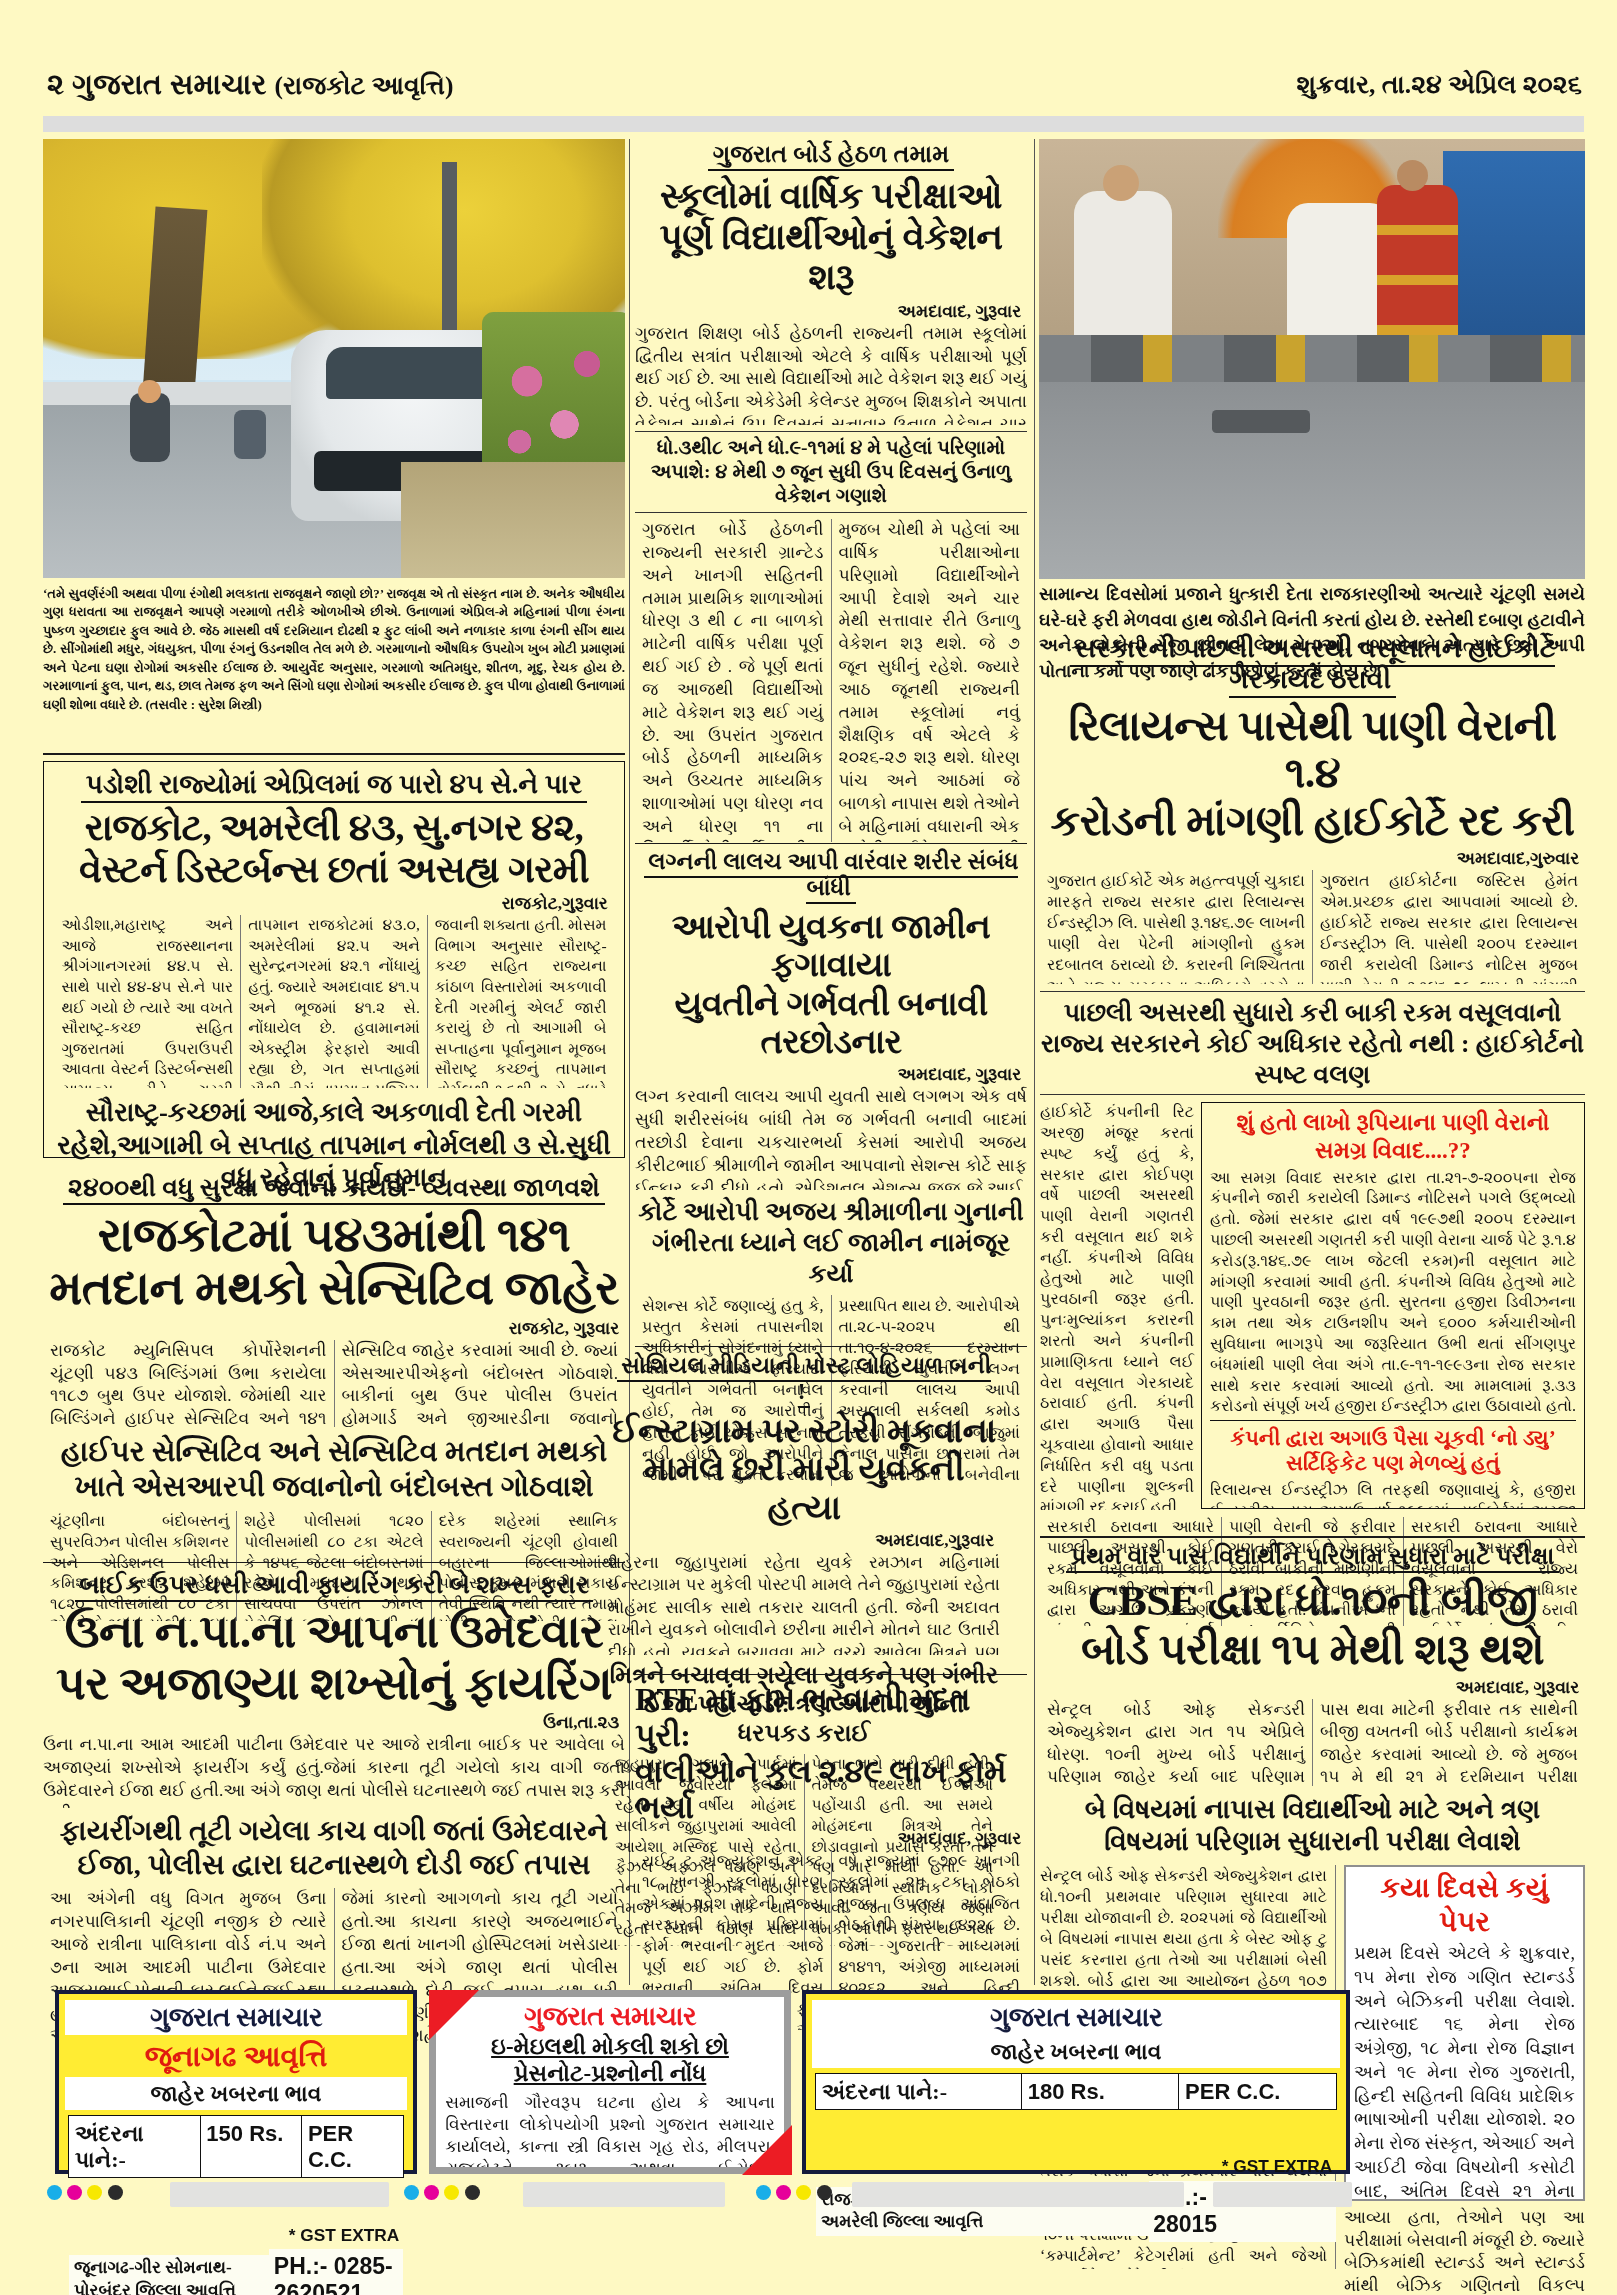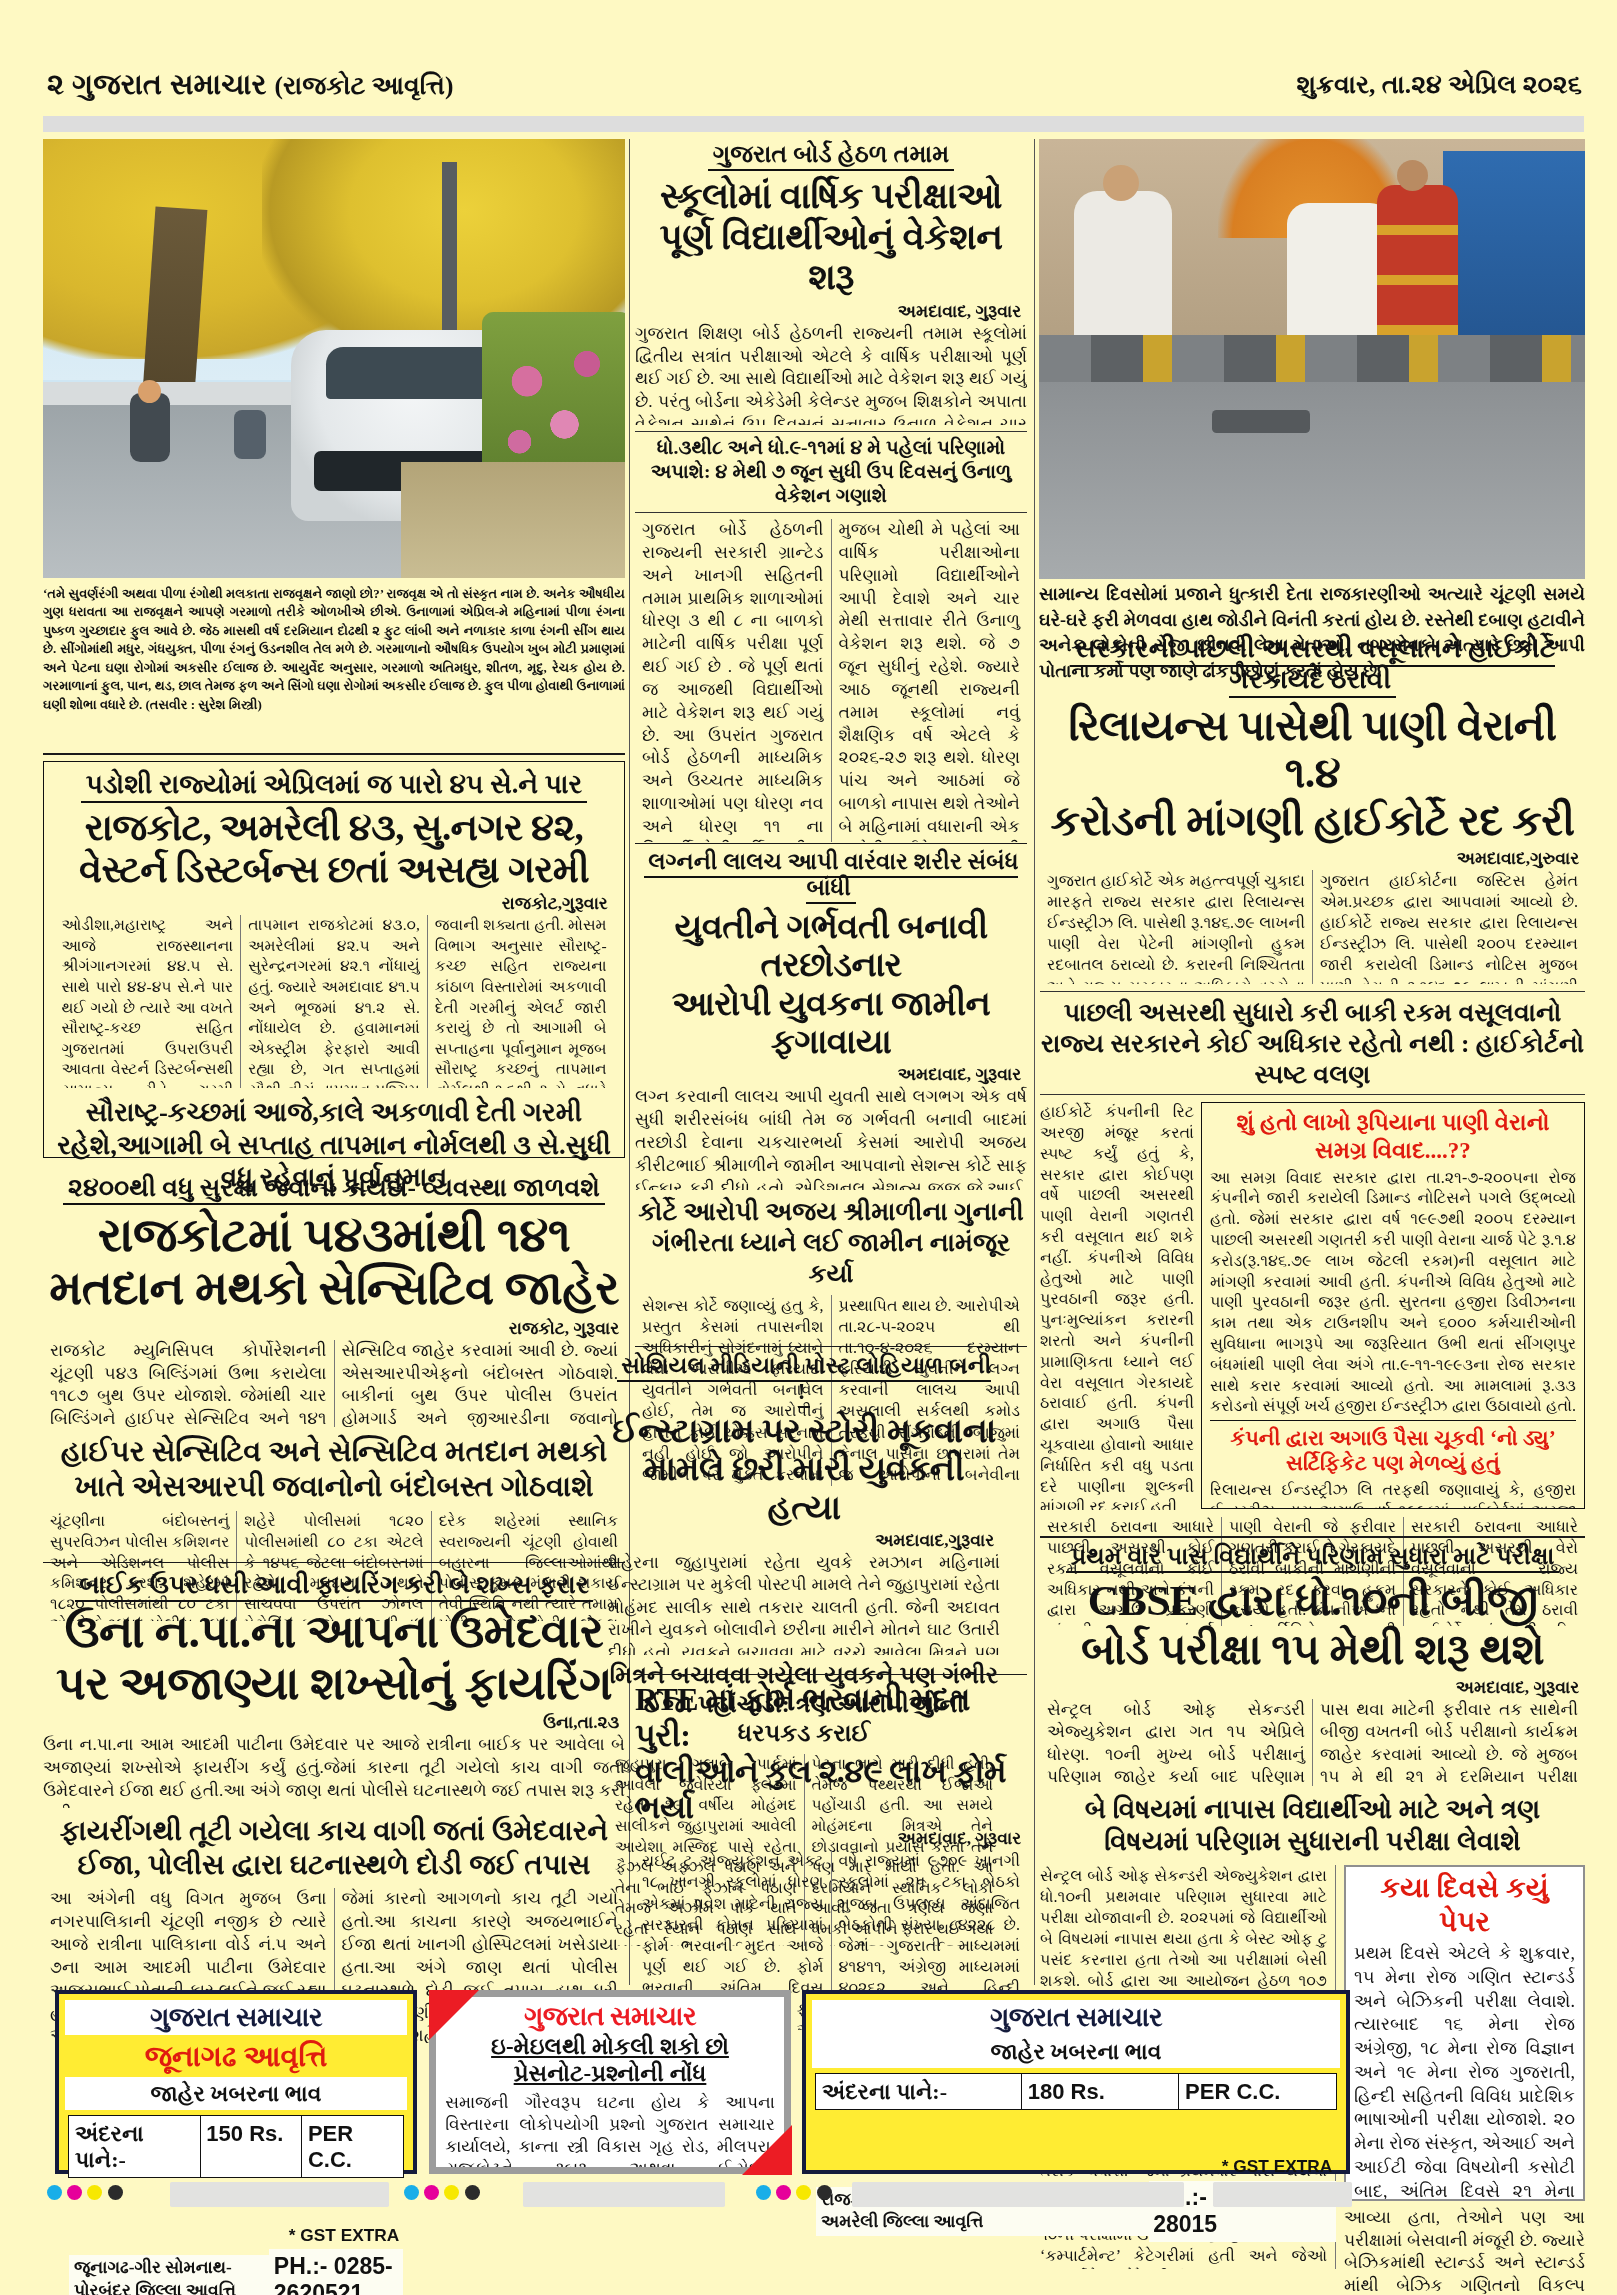--- a/index.html
+++ b/index.html
@@ -144,22 +144,22 @@
     <div class="subhead" style="font-size:28px;margin:5.8px 0;">ફાયરીંગથી તૂટી ગયેલા કાચ વાગી જતાં ઉમેદવારને ઈજા, પોલીસ દ્વારા ઘટનાસ્થળે દોડી જઈ તપાસ</div>
     <div class="cols" style="height:155px;">
       <div class="bodytxt">આ અંગેની વધુ વિગત મુજબ ઉના નગરપાલિકાની ચૂંટણી નજીક છે ત્યારે આજે રાત્રીના પાલિકાના વોર્ડ નં.૫ અને ૭ના આમ આદમી પાટીના ઉમેદવાર અજયભાઈ પોતાની કાર લઈને જઈ રહ્યા હતા ત્યારે બાઈક પર આવેલા બે અજાણ્યા શખ્સોએ તેમની કાર તરફ ધસી આવી ફાયરીંગ કર્યું હતું.</div>
       <div class="bodytxt">જેમાં કારનો આગળનો કાચ તૂટી ગયો હતો.આ કાચના કારણે અજયભાઈને ઈજા થતાં ખાનગી હોસ્પિટલમાં ખસેડાયા હતા.આ અંગે જાણ થતાં પોલીસ ઘટનાસ્થળે દોડી જઈ તપાસ હાથ ધરી હતી. ચૂંટણીના ટાણે જ ફાયરીંગની ઘટનાથી શહેરમાં ચકચાર વ્યાપી ગઈ હતી.</div>
     </div>
   </div>
 
   <div class="abs" style="left:635px;top:849px;width:392px;">
     <div class="kicker" style="font-size:23px;"><span>લગ્નની લાલચ આપી વારંવાર શરીર સંબંધ બાંધી</span></div>
     <div class="headline" style="font-size:34px;margin-top:7px;">
+      <div>આરોપી યુવકના જામીન ફગાવાયા</div>
       <div>યુવતીને ગર્ભવતી બનાવી તરછોડનાર</div>
-      <div>આરોપી યુવકના જામીન ફગાવાયા</div>
     </div>
     <div class="dateline">અમદાવાદ, ગુરૂવાર</div>
     <div class="lead" style="height:104px;">લગ્ન કરવાની લાલચ આપી યુવતી સાથે લગભગ એક વર્ષ સુધી શરીરસંબંધ બાંધી તેમ જ ગર્ભવતી બનાવી બાદમાં તરછોડી દેવાના ચકચારભર્યા કેસમાં આરોપી અજય કીરીટભાઈ શ્રીમાળીને જામીન આપવાનો સેશન્સ કોર્ટે સાફ ઈન્કાર કરી દીધો હતો. એડિશનલ સેશન્સ જજ જે.આઈ. પટેલે આરોપીના ગુનાની ગંભીરતા ધ્યાને લઈ તેની જામીન અરજી ધરાર ફગાવી દીધી હતી.</div>
     <div class="subhead" style="font-size:25.4px;margin:5.8px 0;">કોર્ટે આરોપી અજય શ્રીમાળીના ગુનાની ગંભીરતા ધ્યાને લઈ જામીન નામંજૂર કર્યા</div>
     <div class="cols" style="height:191px;">
       <div class="bodytxt" style="font-size:16px;">સેશન્સ કોર્ટે જણાવ્યું હતુ કે, પ્રસ્તુત કેસમાં તપાસનીશ અધિકારીનું સોગંદનામું ધ્યાને લેતાં આરોપીએ ફરિયાદી યુવતીને ગર્ભવતી બનાવેલ હોઈ, તેમ જ આરોપીનું હાલનું કોઈ ચોક્કસ સરનામું નહી હોઈ જો આરોપીને જામીન પર મુક્ત કરવામાં આવે તો કેસમાં ફરિયાદી અને સાક્ષીઓને ધાકધમકી આપી નુકસાન પહોંચાડે તેવી શક્યતા પણ નકારી શકાતી નથી. વળી ગુનાની ગંભીરતા અને સજાની જોગવાઈ</div>
       <div class="bodytxt" style="font-size:16px;">પ્રસ્થાપિત થાય છે. આરોપીએ તા.૨૮-૫-૨૦૨૫ થી તા.૧૦-૪-૨૦૨૬ દરમ્યાન ફરિયાદી યુવતીને લગ્ન કરવાની લાલચ આપી અસલાલી સર્કલથી કમોડ તરફથી રીંગરોડની બાજુમાં કેનાલ પાસેના છાપરામાં તેમ જ આરોપીના બનેવીના સાણંદ ખાતેના ઘરે લઈ જઈ વારંવાર તેની સાથે શરીરસંબંધ બાંધ્યા હતા અને યુવતીને ગર્ભવતી બનાવી દીધી હતી. બાદમાં આરોપીએ ફરિયાદી યુવતીને લગ્ન</div>
     </div>
   </div>
   <div class="abs rule-h" style="left:635px;top:1346px;width:392px;height:1.2px;"></div>

